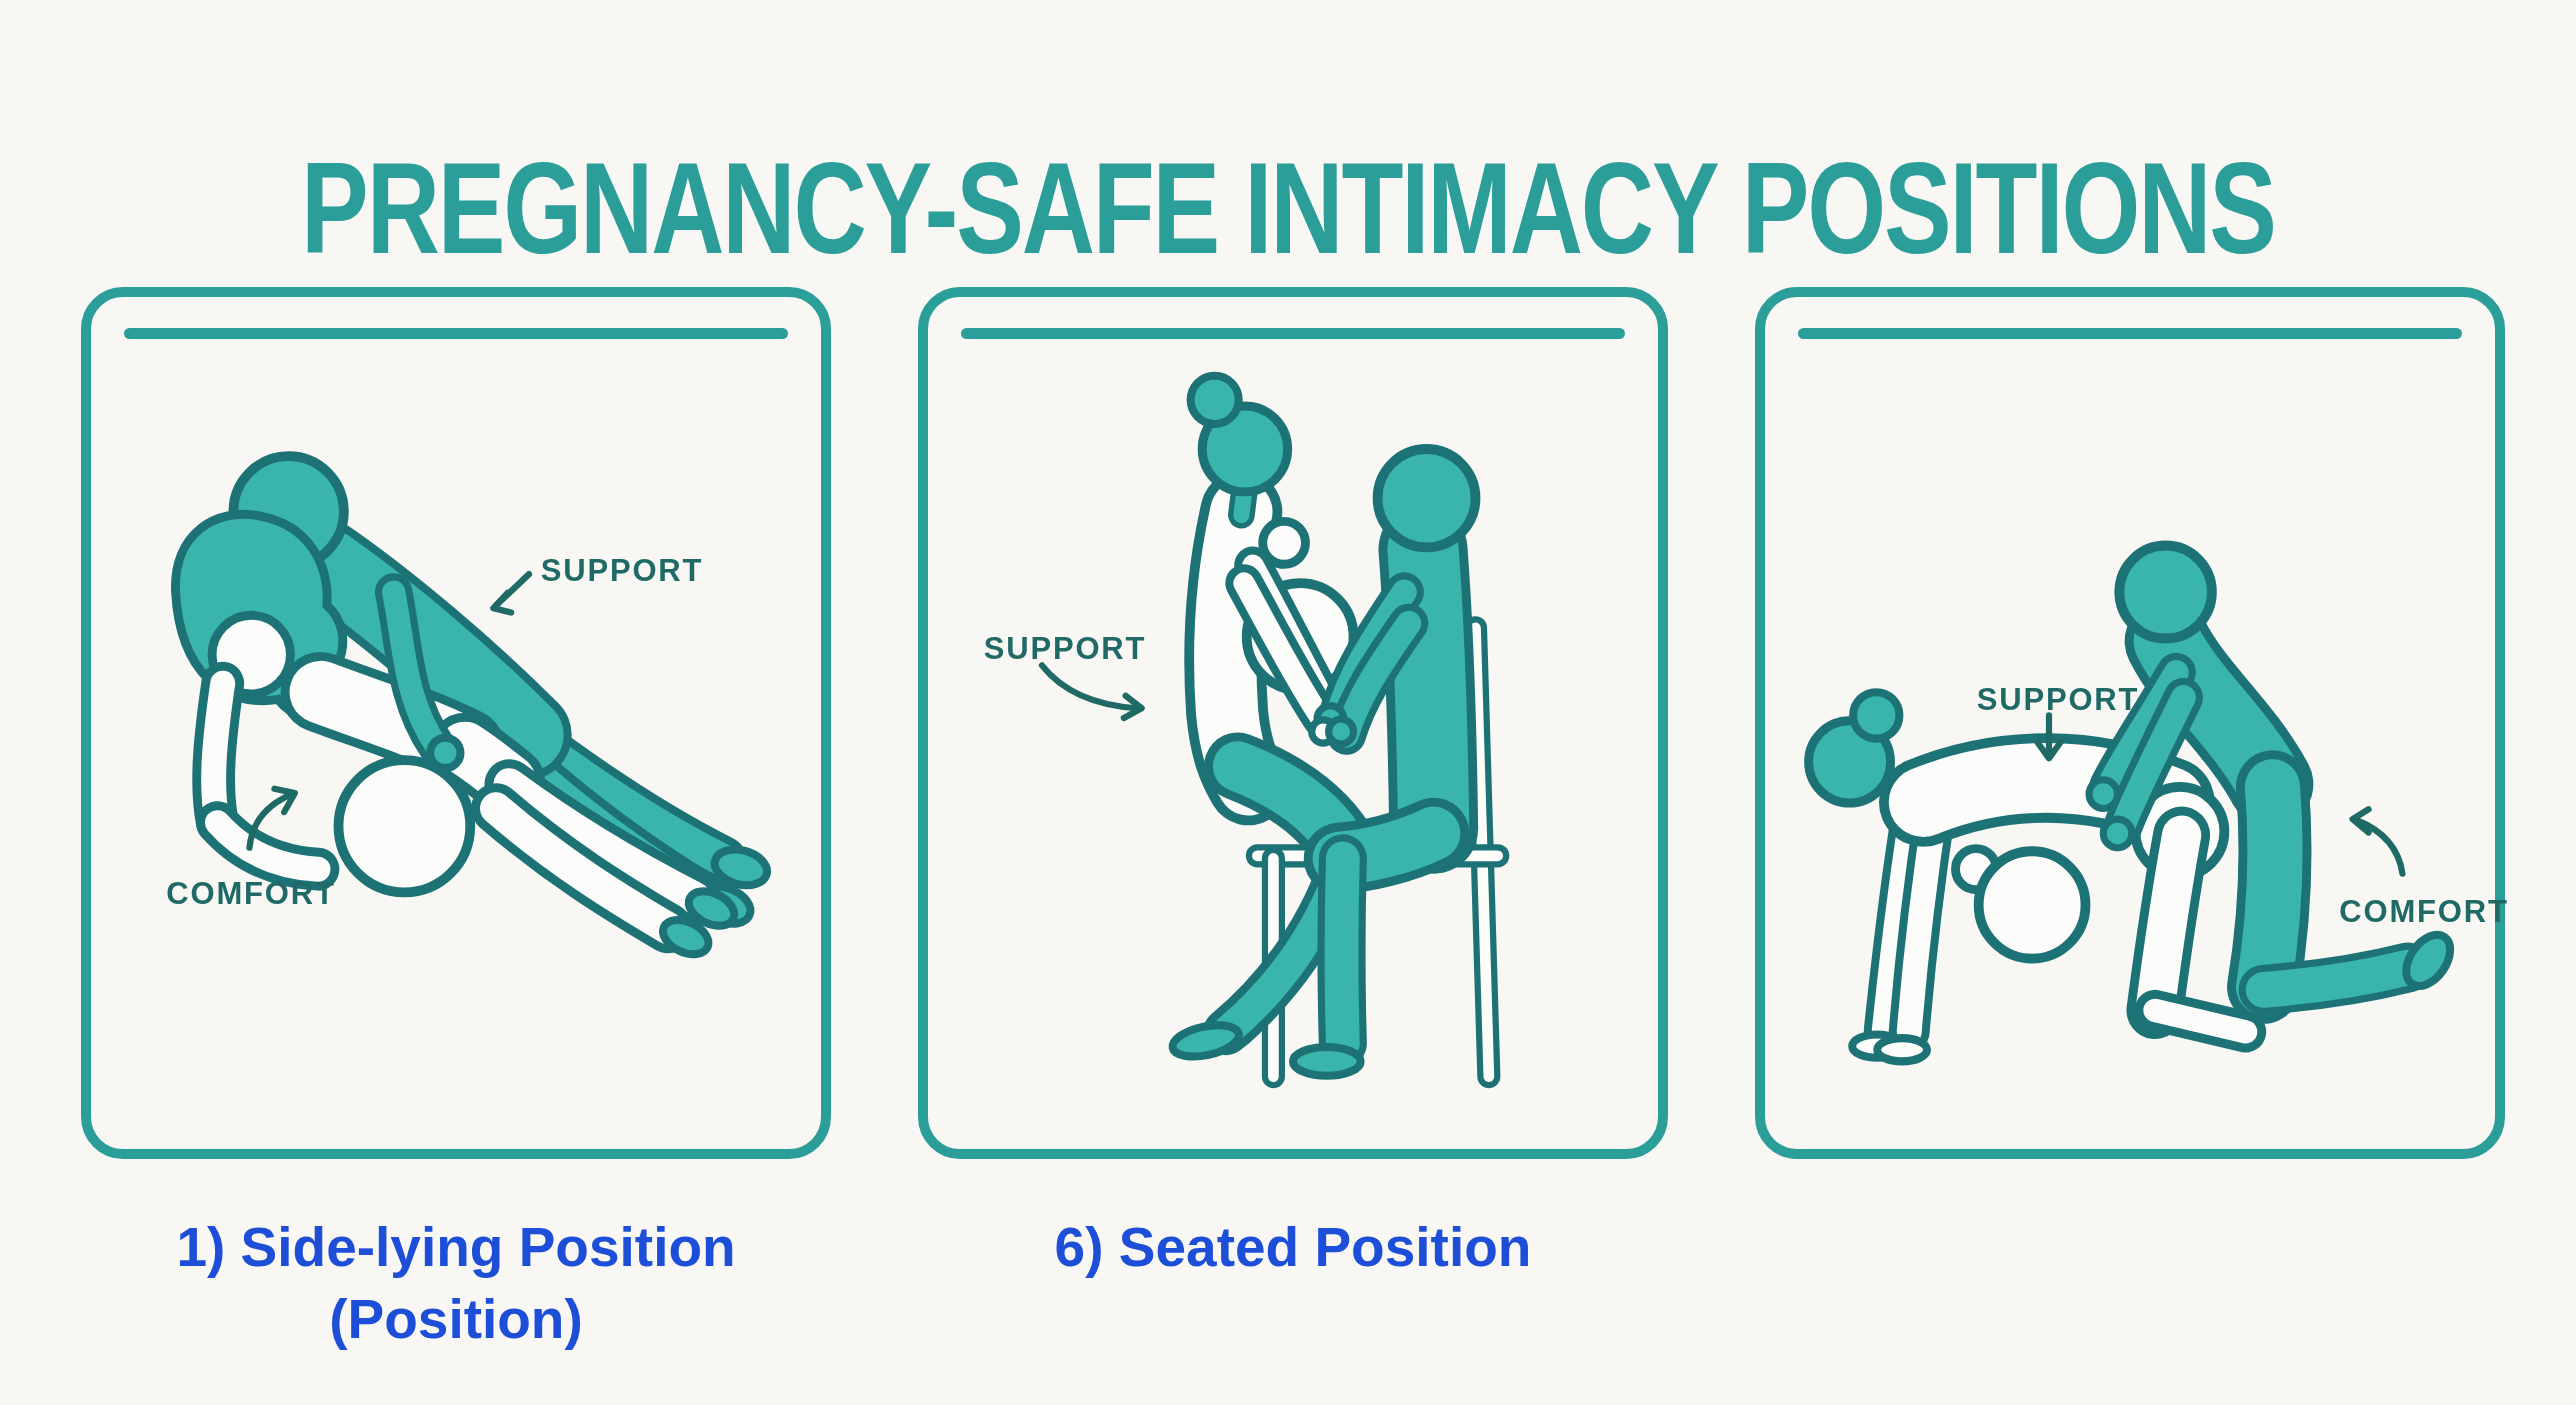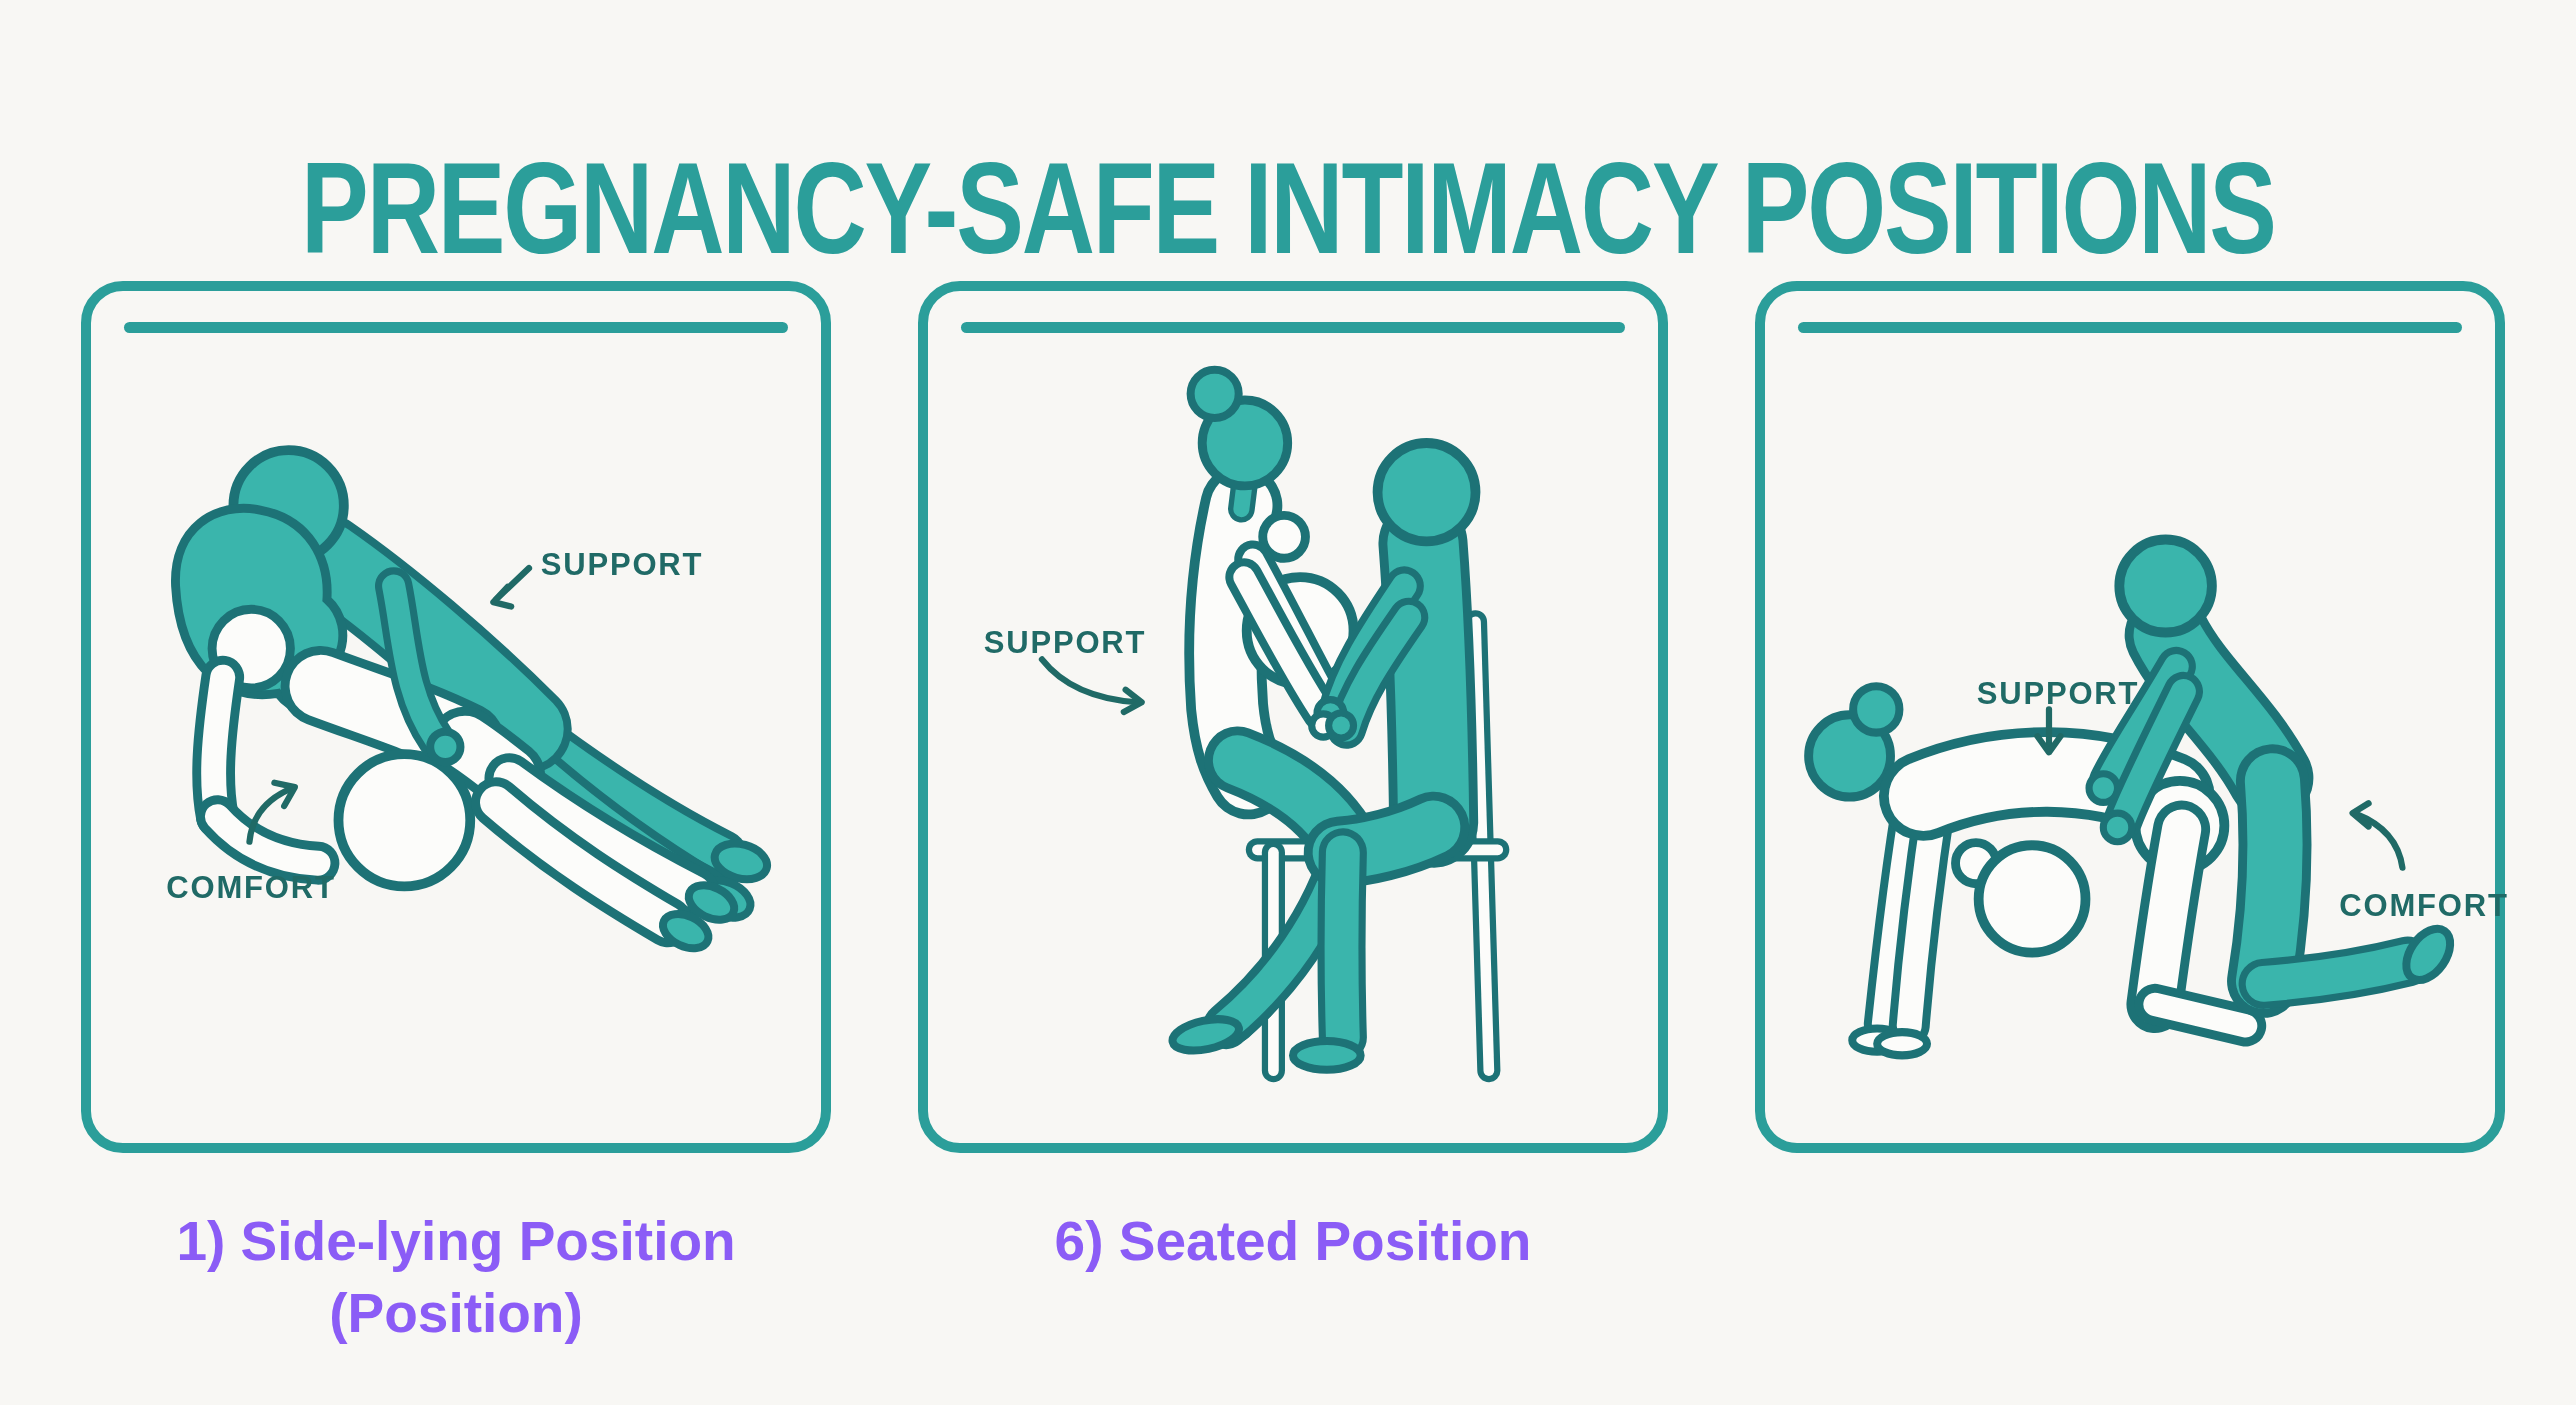--- a/index.html
+++ b/index.html
@@ -10,21 +10,21 @@
     font-family:"Liberation Sans", sans-serif;
   }
   .title{
     position:absolute;top:46px;left:0;width:2576px;
     text-align:center;white-space:nowrap;
     font-size:130px;font-weight:800;letter-spacing:-2.7px;
     color:#2b9e9a;
     transform:scaleX(0.78);
   }
   .row{
-    position:absolute;top:281px;left:81px;
+    position:absolute;top:287px;left:81px;
     display:flex;gap:87px;
   }
   .col{width:750px;display:flex;flex-direction:column;align-items:center;}
   .card{
     width:750px;height:872px;box-sizing:border-box;
     border:10px solid #2b9e9a;border-radius:42px;
     position:relative;
   }
   .topline{
     position:absolute;top:31px;left:33px;right:33px;height:11px;
@@ -37,21 +37,21 @@
     color:#206a66;white-space:nowrap;
   }
   .p1-support{left:531px;top:274px;}
   .p1-comfort{left:160px;top:597px;}
   .p2-support{left:137px;top:352px;}
   .p3-support{left:293px;top:403px;}
   .p3-comfort{left:659px;top:615px;}
   .caption{
     margin-top:53px;text-align:center;
     font-size:55px;font-weight:600;line-height:1.3;
-    color:#8b5cf6;
+    color:#1d4ed8;
   }
   svg .ol{stroke:#1d7276;fill:none;stroke-linecap:round;stroke-linejoin:round;}
   svg .fl{stroke:#3ab5ac;fill:none;stroke-linecap:round;stroke-linejoin:round;}
   svg .wh{stroke:#fcfcfa;fill:none;stroke-linecap:round;stroke-linejoin:round;}
   svg .arrow{stroke:#206a66;stroke-width:7;fill:none;stroke-linecap:round;stroke-linejoin:round;}
 </style>
 </head>
 <body>
 
 <h1 class="title">PREGNANCY-SAFE INTIMACY POSITIONS</h1>

